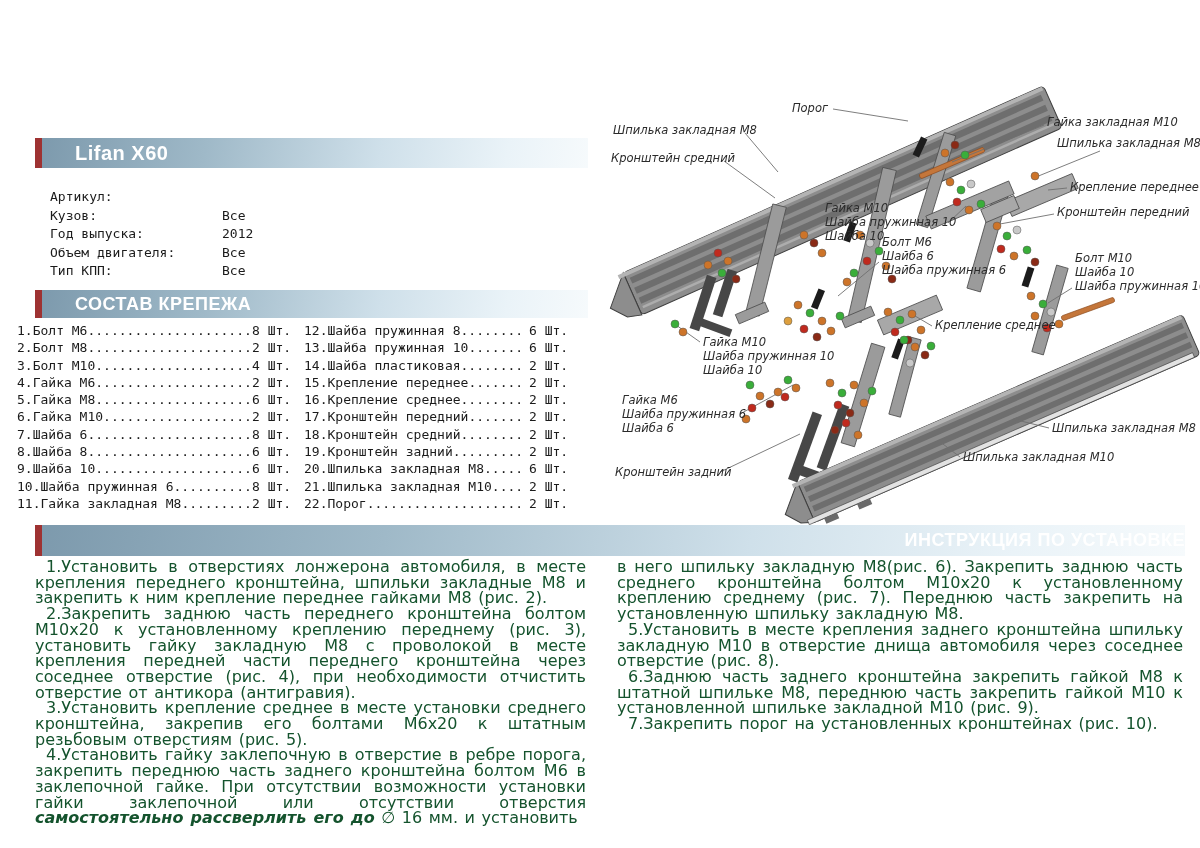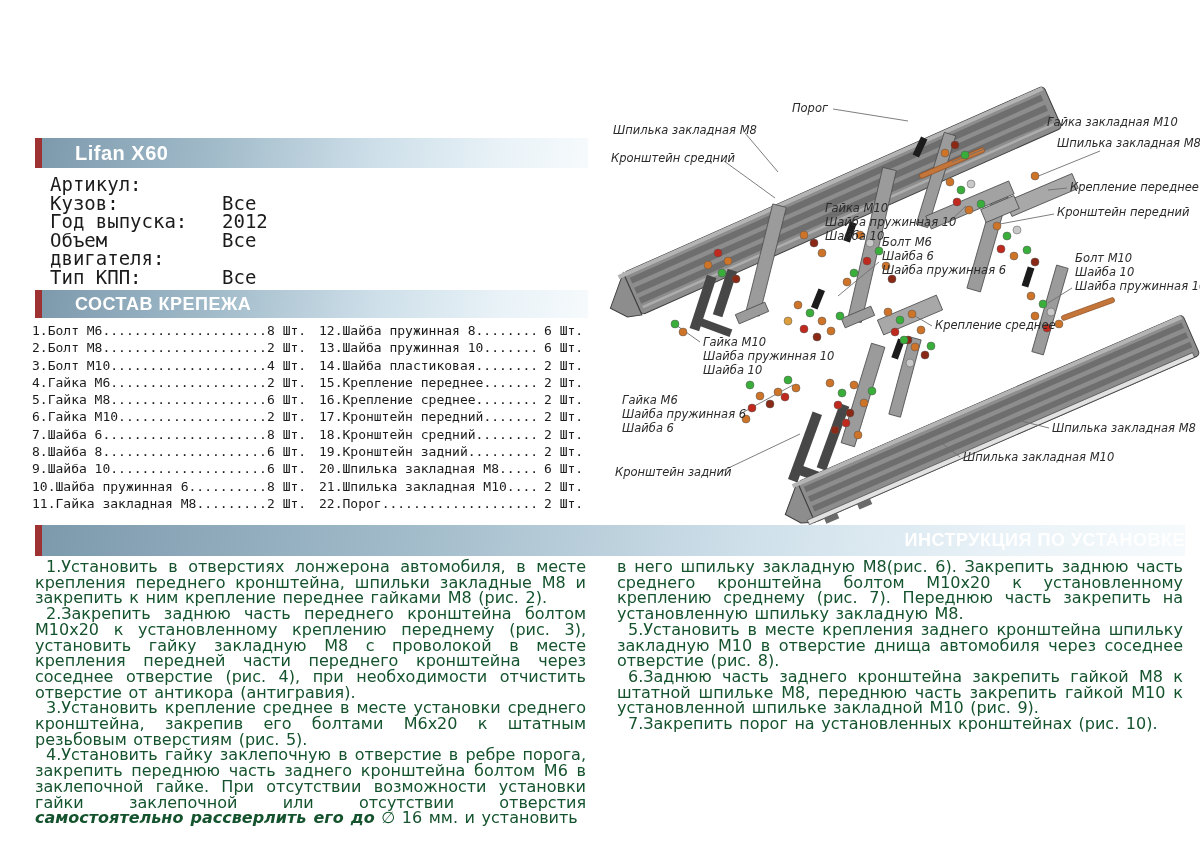--- a/index.html
+++ b/index.html
@@ -10,27 +10,27 @@
        background:linear-gradient(100deg,#7d9aad 0%,#9fb9c8 30%,#cfe0ea 62%,#eaf3f8 85%,#f6fafc 100%);}
   .bar .t{color:#ffffff;font-family:"Liberation Sans",sans-serif;font-weight:bold;
           padding-left:33px;letter-spacing:.5px;white-space:nowrap;}
   #product-bar{left:35px;top:138px;width:546px;height:30px;}
   #product-bar .t{font-size:20px;text-align:center;}
   #hw-bar{left:35px;top:290px;width:546px;height:28px;}
   #hw-bar .t{font-size:18px;}
   #instr-bar{left:35px;top:525px;width:1143px;height:31px;justify-content:flex-end;}
   #instr-bar .t{font-size:18px;}
   
-  #info{position:absolute;left:50px;top:175px;width:540px;
-        font-family:"DejaVu Sans Mono",monospace;font-size:19px;line-height:18.6px;}
+  #info{position:absolute;left:50px;top:188px;width:540px;
+        font-family:"DejaVu Sans Mono",monospace;font-size:13px;line-height:18.6px;}
   .info-row{display:flex;}
   .info-label{width:172px;flex:none;}
   .info-value{flex:1;white-space:nowrap;}
   
-  #parts{position:absolute;left:32px;top:322px;width:558px;display:flex;
+  #parts{position:absolute;left:17px;top:322px;width:558px;display:flex;
          font-family:"DejaVu Sans Mono",monospace;font-size:13px;line-height:17.3px;}
   .parts-col{display:flex;flex-direction:column;}
   #parts-col-0{width:281px;margin-right:6px;}
   #parts-col-1{width:271px;}
   .part-row{display:flex;white-space:nowrap;}
   .part-name{flex:none;}
   .part-leader{flex:1;overflow:hidden;white-space:nowrap;}
   .part-leader::after{content:"..................................................";}
   .part-qty{flex:none;width:46px;padding-left:3px;}
   

